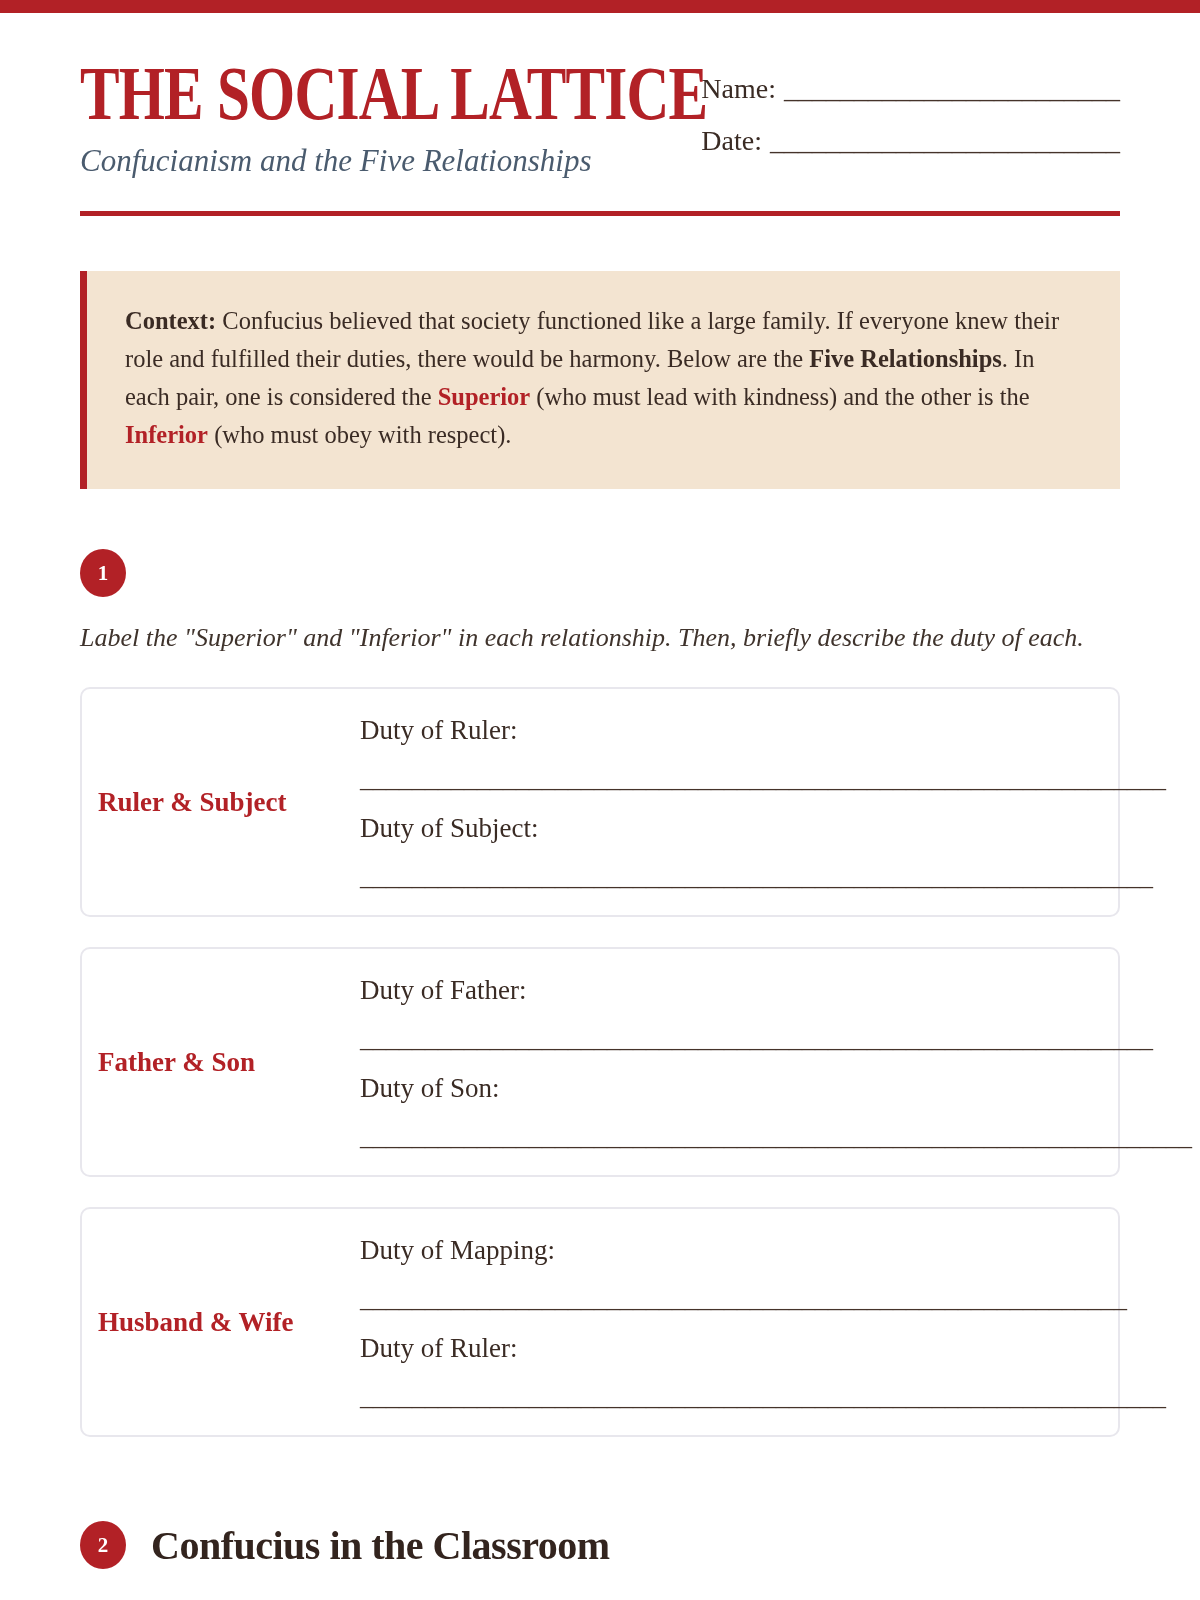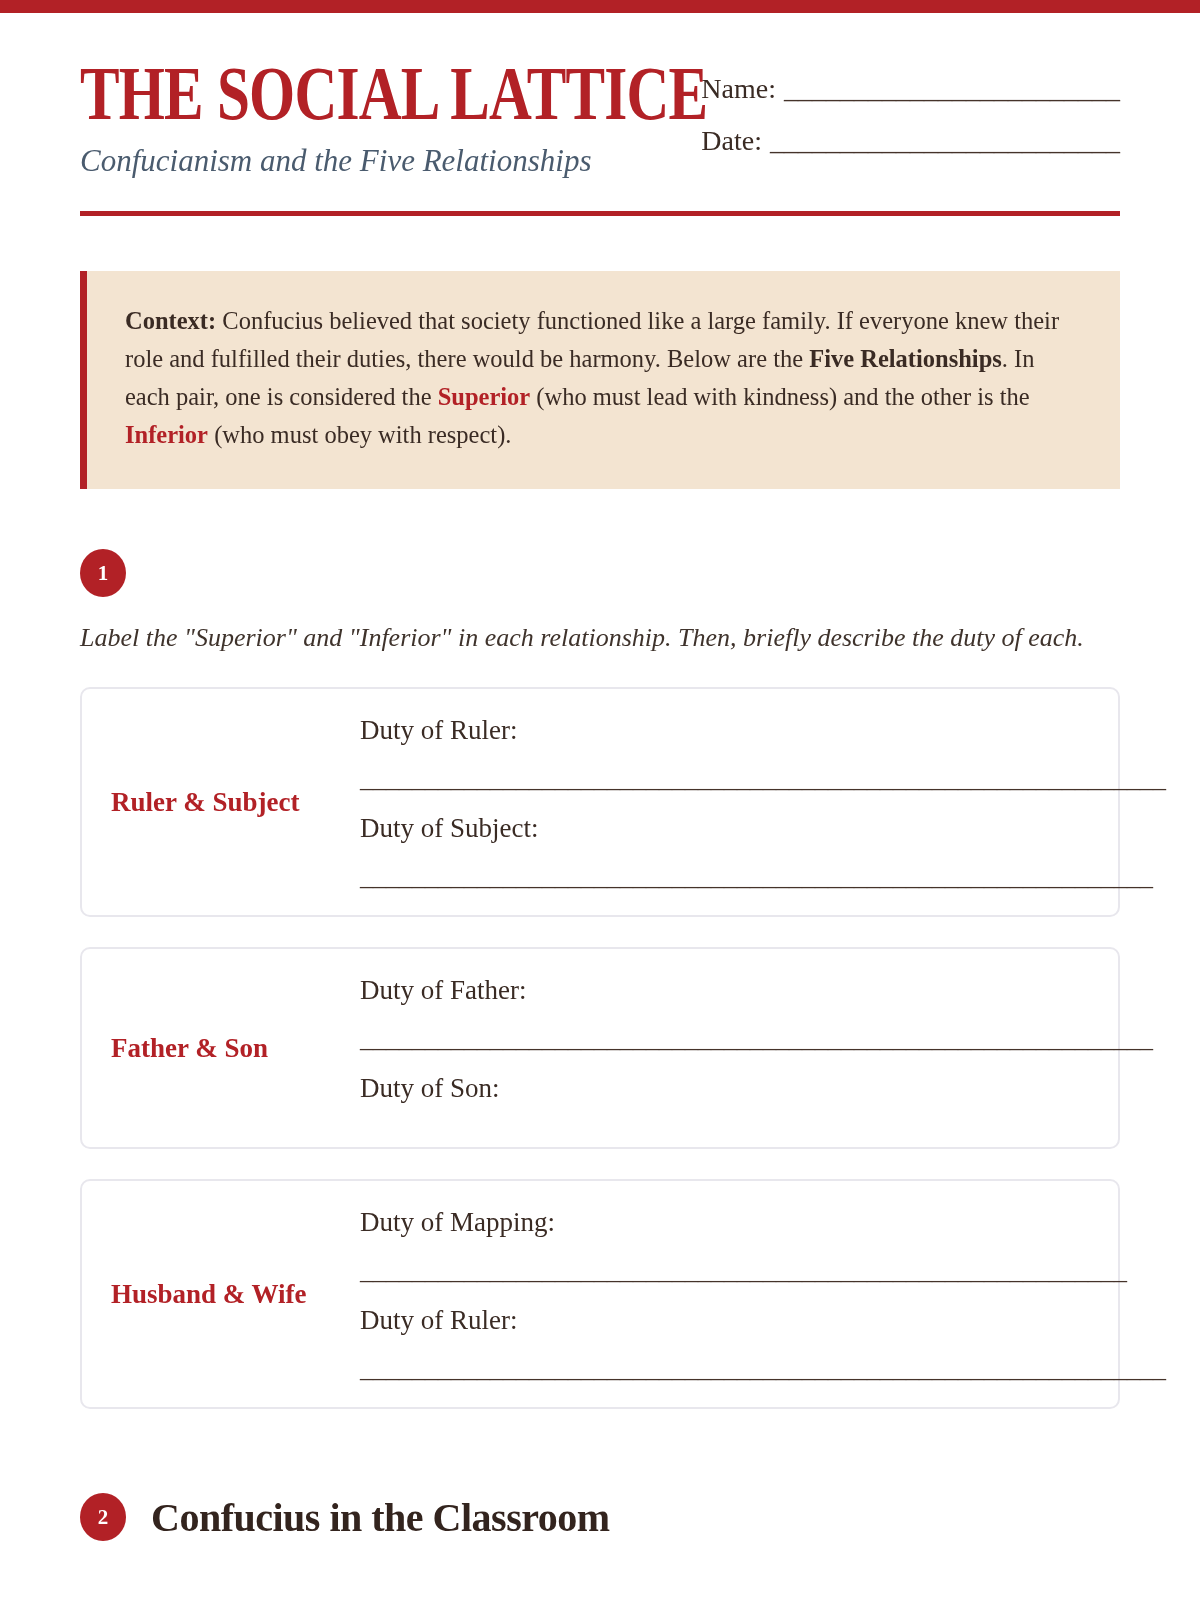--- a/index.html
+++ b/index.html
@@ -39,21 +39,21 @@
   .badge{flex:none;width:46px;height:48px;border-radius:50%;background:var(--accent);
     display:flex;align-items:center;justify-content:center;}
   .badge span{color:#ffffff;font-size:21px;font-weight:700;}
   .section-heading h2{margin-left:25px;font-size:40px;font-weight:700;color:var(--ink-dark);letter-spacing:-0.5px;}
   .section-2{margin-top:84px;}
   
   .instructions{margin-top:22px;font-size:26px;font-style:italic;line-height:38px;color:#3f332c;max-width:1010px;}
   
   .card{margin-top:30px;border:2px solid var(--card-border);border-radius:10px;
     display:flex;padding:24px 0;background:#ffffff;}
-  .card-label{flex:none;width:278px;padding-left:29px;display:flex;align-items:center;
+  .card-label{flex:none;width:278px;padding-left:16px;display:flex;align-items:center;
     font-size:27px;font-weight:700;color:var(--accent);text-align:center;}
   .card-fields{flex:none;width:756px;}
   .duty-label{font-size:27px;line-height:34px;color:var(--ink);margin:0 0 18px;}
   .duty-line{font-size:26px;line-height:28px;color:var(--line-ink);margin:16px 0 18px;
     white-space:nowrap;overflow:visible;}
   .duty-line.last{margin-bottom:0;}
 </style>
 </head>
 <body>
 
@@ -101,20 +101,21 @@
         <p class="duty-line last">_____________________________________________________________</p>
       </div>
     </div>
 
     <div class="card">
       <div class="card-label">Father &amp; Son</div>
       <div class="card-fields">
         <p class="duty-label">Duty of Father:</p>
         <p class="duty-line">_____________________________________________________________</p>
         <p class="duty-label">Duty of Son:</p>
+        <p class="duty-line last">________________________________________________________________</p>
       </div>
     </div>
 
     <div class="card">
       <div class="card-label">Husband &amp; Wife</div>
       <div class="card-fields">
         <p class="duty-label">Duty of Mapping:</p>
         <p class="duty-line">___________________________________________________________</p>
         <p class="duty-label">Duty of Ruler:</p>
         <p class="duty-line last">______________________________________________________________</p>

